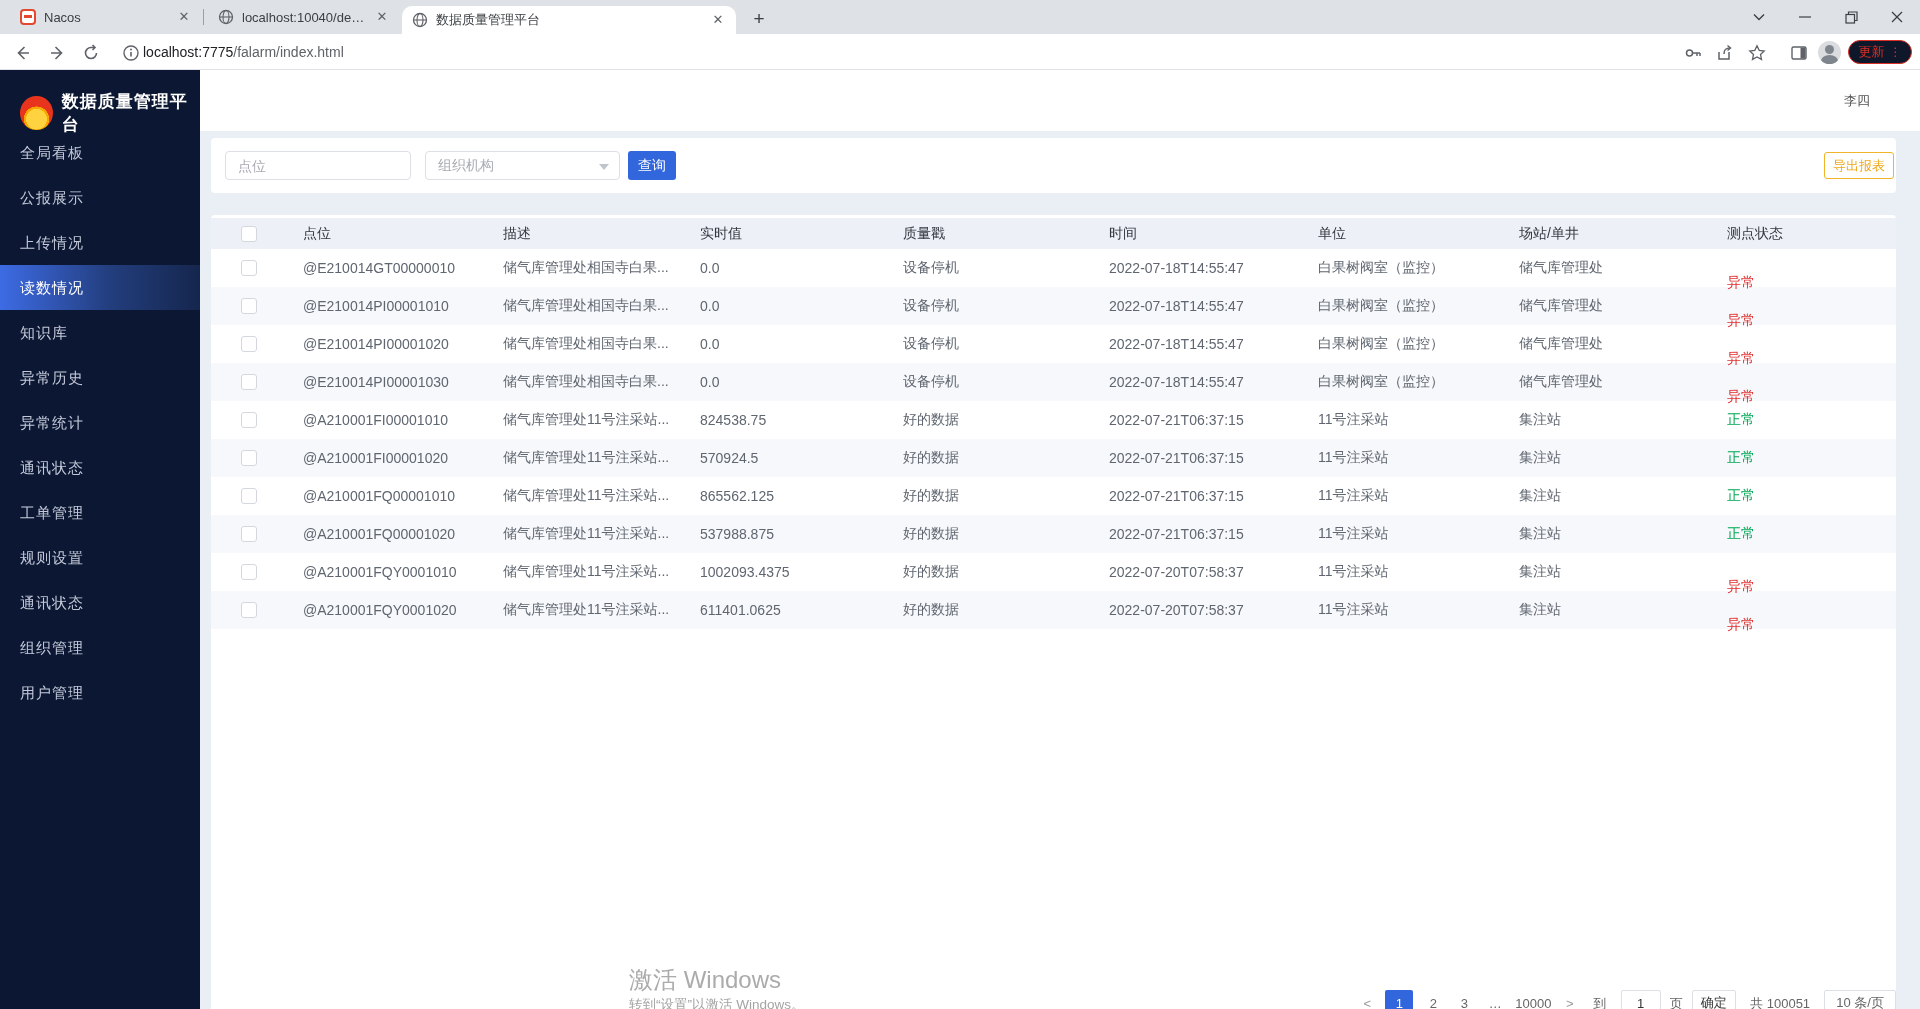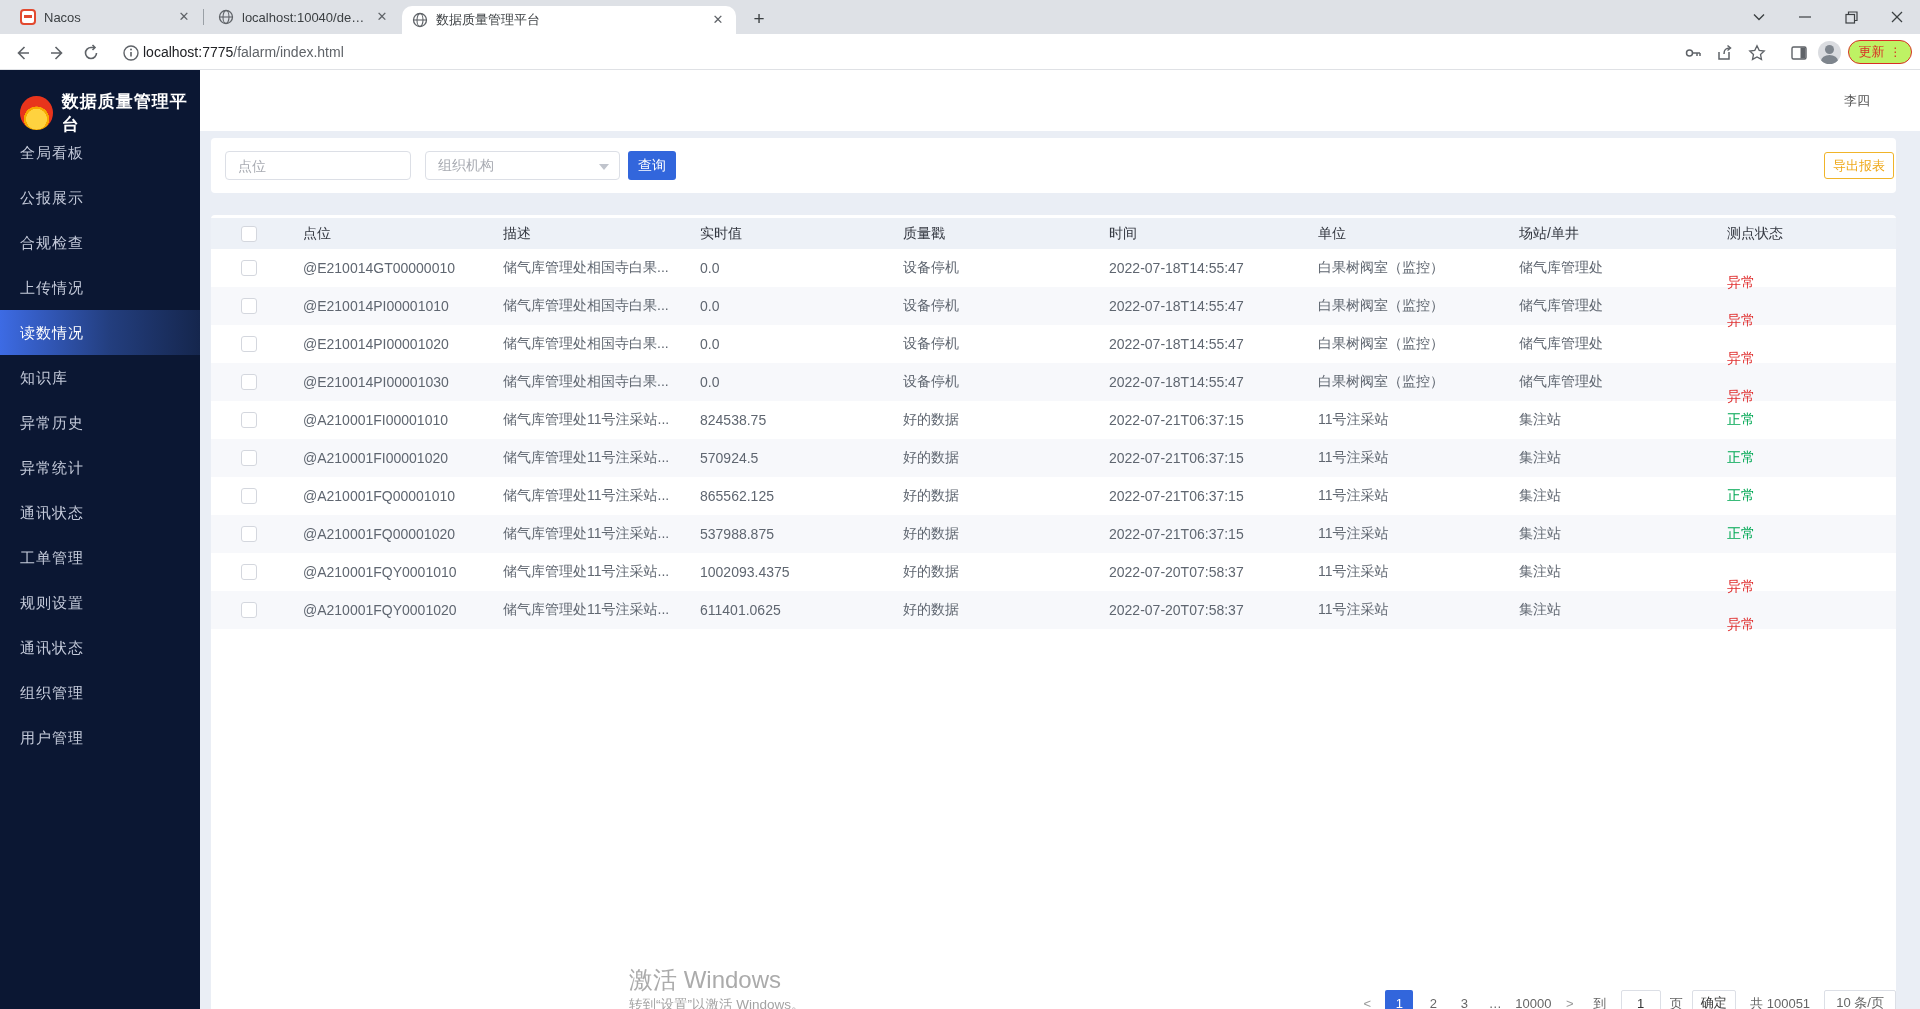--- a/index.html
+++ b/index.html
@@ -23,21 +23,21 @@
   .nacos-ic::after { content:""; position:absolute; left:2px; right:2px; top:4px; height:2.5px; background:#e2492f; }
 
   .addressbar { position:absolute; left:0; top:34px; width:1920px; height:36px; background:#fff; border-bottom:1px solid #dfe1e5; }
   .nav-ic { position:absolute; top:44px; width:18px; height:18px; color:#5f6368; }
   .nav-ic svg { width:100%; height:100%; }
   .url-text { position:absolute; left:143px; top:34px; height:36px; line-height:36px; font-size:14px; color:#202124; }
   .url-text .path { color:#5f6368; }
   .avatar-ic { position:absolute; left:1818px; top:41px; width:23px; height:23px; border-radius:50%; background:#dadce0; overflow:hidden; }
   .avatar-ic::before { content:""; position:absolute; left:7px; top:4px; width:9px; height:9px; border-radius:50%; background:#7e858d; }
   .avatar-ic::after { content:""; position:absolute; left:3px; top:14px; width:17px; height:12px; border-radius:50%; background:#7e858d; }
-  .update-pill { position:absolute; left:1848px; top:40px; width:64px; height:24px; border:1.5px solid #d93025; border-radius:13px; color:#d93025; font-size:13px; display:flex; align-items:center; justify-content:center; gap:5px; background:#bef264; }
+  .update-pill { position:absolute; left:1848px; top:40px; width:64px; height:24px; border:1.5px solid #d93025; border-radius:13px; color:#d93025; font-size:13px; display:flex; align-items:center; justify-content:center; gap:5px; background:#0f172a; }
   .update-pill .dots { font-size:12px; letter-spacing:0; }
 
   
   .sidebar { position:absolute; left:0; top:70px; width:200px; height:939px; background:#0b1733; }
   .logo-row { position:absolute; left:20px; top:20px; display:flex; align-items:center; gap:9px; }
   .logo-flower { width:34px; height:34px; border-radius:50%; background:radial-gradient(circle at 50% 68%, #ffd23f 0 36%, #f7a800 37% 44%, #e8341c 45% 100%); }
   .logo-title { color:#ffffff; font-size:17px; font-weight:bold; letter-spacing:1px; }
   .side-nav { position:absolute; left:0; top:60px; width:200px; }
   .side-item { height:45px; line-height:45px; padding-left:20px; color:#c3c9d9; font-size:15px; letter-spacing:1px; cursor:pointer; }
   .side-item.active { color:#ffffff; background:linear-gradient(90deg,#3d6be4 0%,#233e7e 55%,#15264d 100%); }
@@ -200,21 +200,20 @@
   </div>
 
   <aside class="sidebar">
     <div class="logo-row">
       <span class="logo-flower"></span>
       <span class="logo-title">数据质量管理平台</span>
     </div>
     <nav class="side-nav">
         <div class="side-item">全局看板</div>
         <div class="side-item">公报展示</div>
-        <div class="side-item">合规检查</div>
         <div class="side-item">上传情况</div>
         <div class="side-item active">读数情况</div>
         <div class="side-item">知识库</div>
         <div class="side-item">异常历史</div>
         <div class="side-item">异常统计</div>
         <div class="side-item">通讯状态</div>
         <div class="side-item">工单管理</div>
         <div class="side-item">规则设置</div>
         <div class="side-item">通讯状态</div>
         <div class="side-item">组织管理</div>

